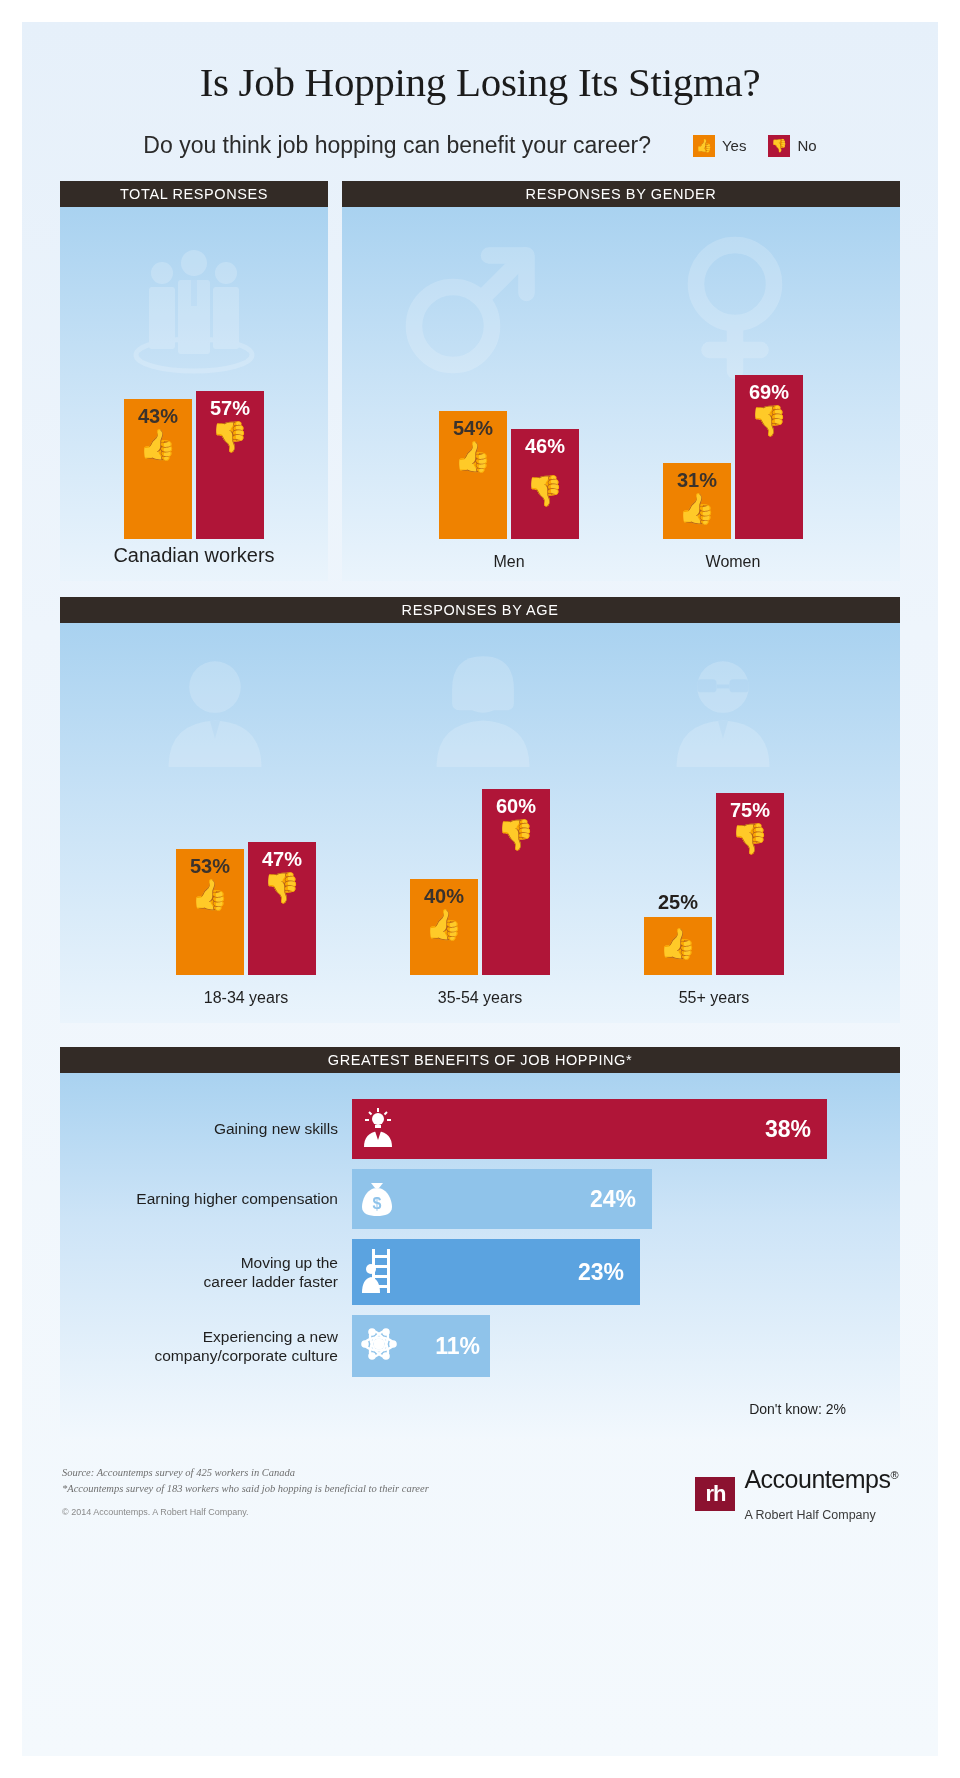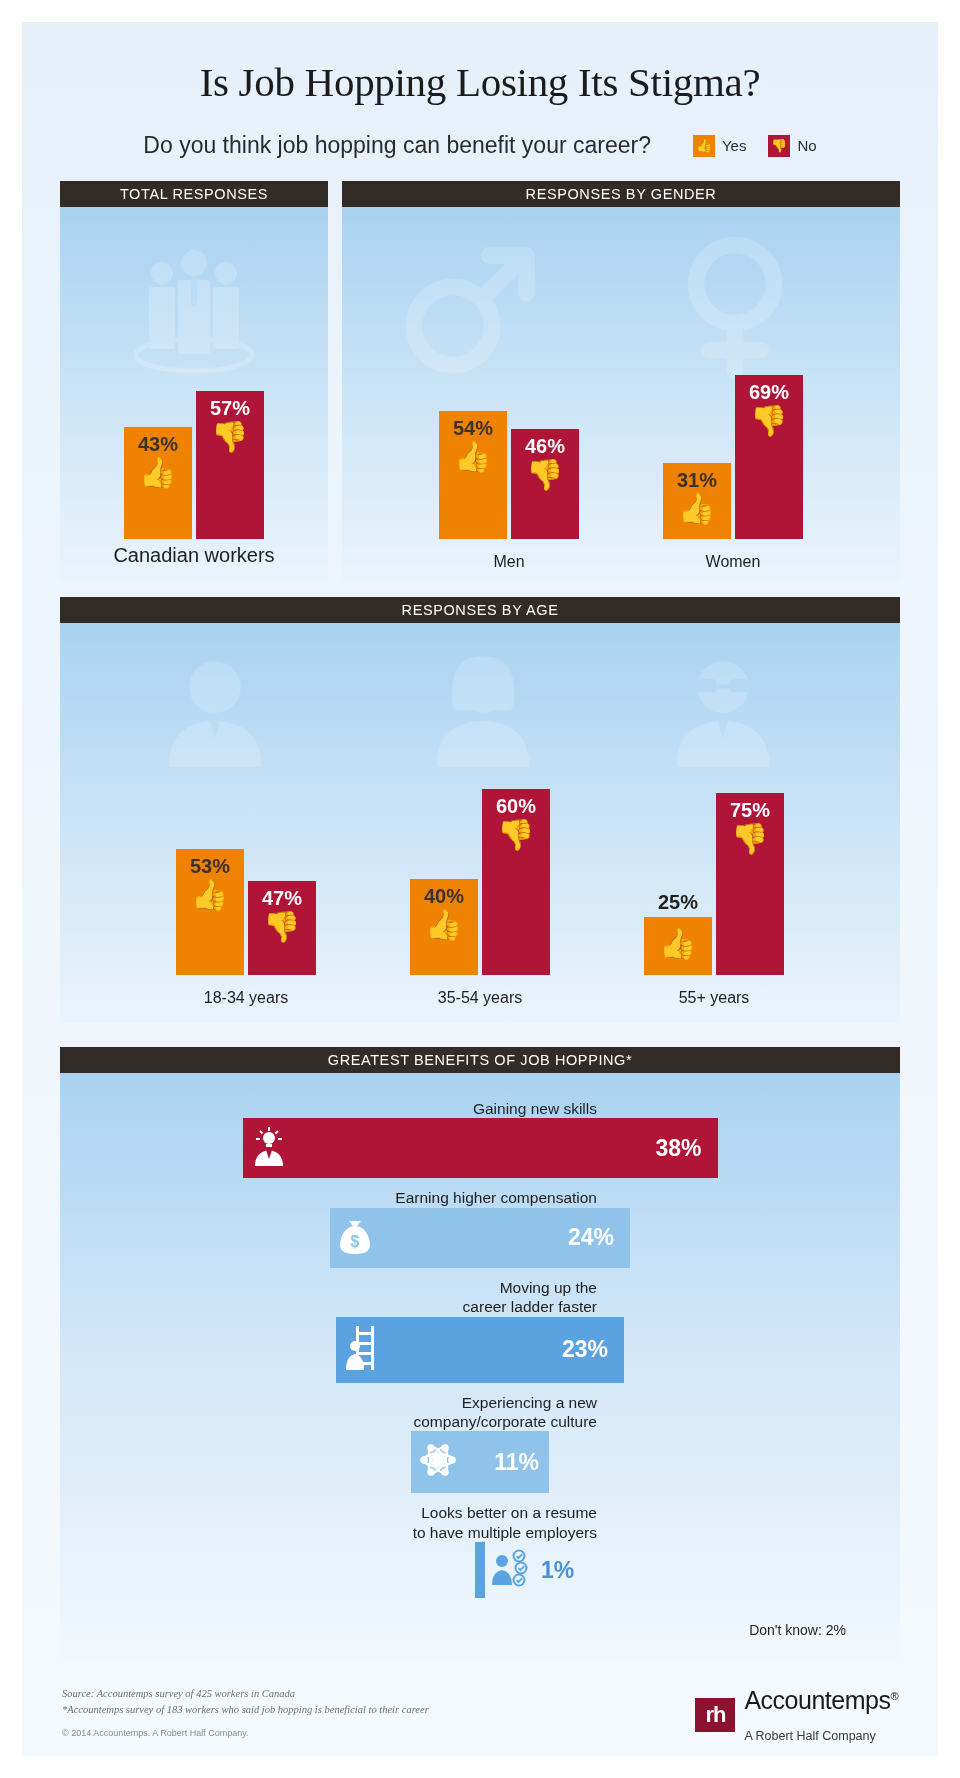--- a/index.html
+++ b/index.html
@@ -129,21 +129,20 @@
 
   
   .benefits-body {
     background: linear-gradient(180deg, #a9d2f0 0%, #cde4f7 40%, #f2f8fd 100%);
     padding: 26px 30px 18px 30px;
   }
   .brow {
     display: flex;
     align-items: center;
     margin-bottom: 10px;
-    flex-direction: column;
   }
   .blabel {
     width: 262px;
     text-align: right;
     padding-right: 14px;
     font-size: 15.5px;
     color: #1f1f1f;
     line-height: 1.25;
   }
   .bbar {
@@ -251,21 +250,21 @@
               <rect x="25" y="40" width="26" height="62" rx="3"></rect>
             <circle cx="102" cy="26" r="11"></circle>
               <rect x="89" y="40" width="26" height="62" rx="3"></rect>
             <circle cx="70" cy="16" r="13"></circle>
               <rect x="54" y="33" width="32" height="74" rx="3"></rect>
             <rect x="67" y="33" width="6" height="26" fill="#cfe5f7"></rect>
           </svg>
         </div>
         <div class="bars">
           <div class="pair">
-            <div class="bar yes" style="height:112px;">
+            <div class="bar yes" style="height:140px;">
               <span class="pct">43%</span>
               <span class="glyph">👍</span>
             </div>
             <div class="bar no" style="height:148px;">
               <span class="pct">57%</span>
               <span class="glyph">👎</span>
             </div>
           </div>
         </div>
         <div class="grouplabel">Canadian workers</div>
@@ -290,21 +289,21 @@
           </svg>
         </div>
 
         <div class="bars" style="gap:84px;">
           <div style="position:relative;">
             <div class="pair">
               <div class="bar yes" style="height:128px;">
                 <span class="pct">54%</span>
                 <span class="glyph">👍</span>
               </div>
-              <div class="bar no" style="height:110px;">
+              <div class="bar no" style="height:110px;gap:16px;">
                 <span class="pct">46%</span>
                 <span class="glyph">👎</span>
               </div>
             </div>
             <div style="position:absolute;top:100%;left:0;right:0;text-align:center;margin-top:14px;font-size:16px;color:#1f1f1f;">Men</div>
           </div>
           <div style="position:relative;">
             <div class="pair">
               <div class="bar yes" style="height:76px;">
                 <span class="pct">31%</span>
@@ -350,21 +349,21 @@
         </svg>
       </div>
 
       <div class="bars" style="gap:94px;bottom:48px;">
         <div style="position:relative;">
           <div class="pair">
             <div class="bar yes" style="height:126px;">
               <span class="pct">53%</span>
               <span class="glyph">👍</span>
             </div>
-            <div class="bar no" style="height:94px;">
+            <div class="bar no" style="height:133px;">
               <span class="pct">47%</span>
               <span class="glyph">👎</span>
             </div>
           </div>
           <div style="position:absolute;top:100%;left:0;right:0;text-align:center;margin-top:14px;font-size:16px;color:#1f1f1f;">18-34 years</div>
         </div>
 
         <div style="position:relative;">
           <div class="pair">
             <div class="bar yes" style="height:96px;">
@@ -469,39 +468,20 @@
               <circle cx="28" cy="9" r="2.6" fill="#ffffff"></circle>
                 <circle cx="14" cy="33" r="2.6" fill="#ffffff"></circle>
               <circle cx="14" cy="9" r="2.6" fill="#ffffff"></circle>
                 <circle cx="28" cy="33" r="2.6" fill="#ffffff"></circle>
             </svg>
           </span>
           <span class="bval">11%</span>
         </div>
       </div>
 
-      <div class="brow">
-        <div class="blabel" style="white-space:pre-line;">Looks better on a resume
-to have multiple employers</div>
-        <div class="bbar outside" style="width:10px;background:#5ba3e0;height:56px;">
-          <span class="bicon-out">
-            <svg width="44" height="40" viewBox="0 0 44 40" fill="#5ba3e0">
-              <circle cx="11" cy="14" r="6"></circle>
-                <path d="M1 38 Q1 25 11 23 Q21 25 21 38 Z"></path>
-              <circle cx="28" cy="9" r="5.5" fill="none" stroke="#5ba3e0" stroke-width="2"></circle>
-              <path d="M25.5 9 l2 2.2 l3.6 -4" fill="none" stroke="#5ba3e0" stroke-width="1.8"></path>
-              <circle cx="30" cy="21" r="5.5" fill="none" stroke="#5ba3e0" stroke-width="2"></circle>
-              <path d="M27.5 21 l2 2.2 l3.6 -4" fill="none" stroke="#5ba3e0" stroke-width="1.8"></path>
-              <circle cx="28" cy="33" r="5.5" fill="none" stroke="#5ba3e0" stroke-width="2"></circle>
-              <path d="M25.5 33 l2 2.2 l3.6 -4" fill="none" stroke="#5ba3e0" stroke-width="1.8"></path>
-            </svg>
-          </span>
-          <span class="bval-out" style="margin-left:56px;">1%</span>
-        </div>
-      </div>
 
       <div class="dontknow">Don't know: 2%</div>
     </div>
   </div>
 
   <div class="footer">
     <div>
       <div class="src">Source: Accountemps survey of 425 workers in Canada</div>
       <div class="src">*Accountemps survey of 183 workers who said job hopping is beneficial to their career</div>
       <div class="copyright">© 2014 Accountemps. A Robert Half Company.</div>

